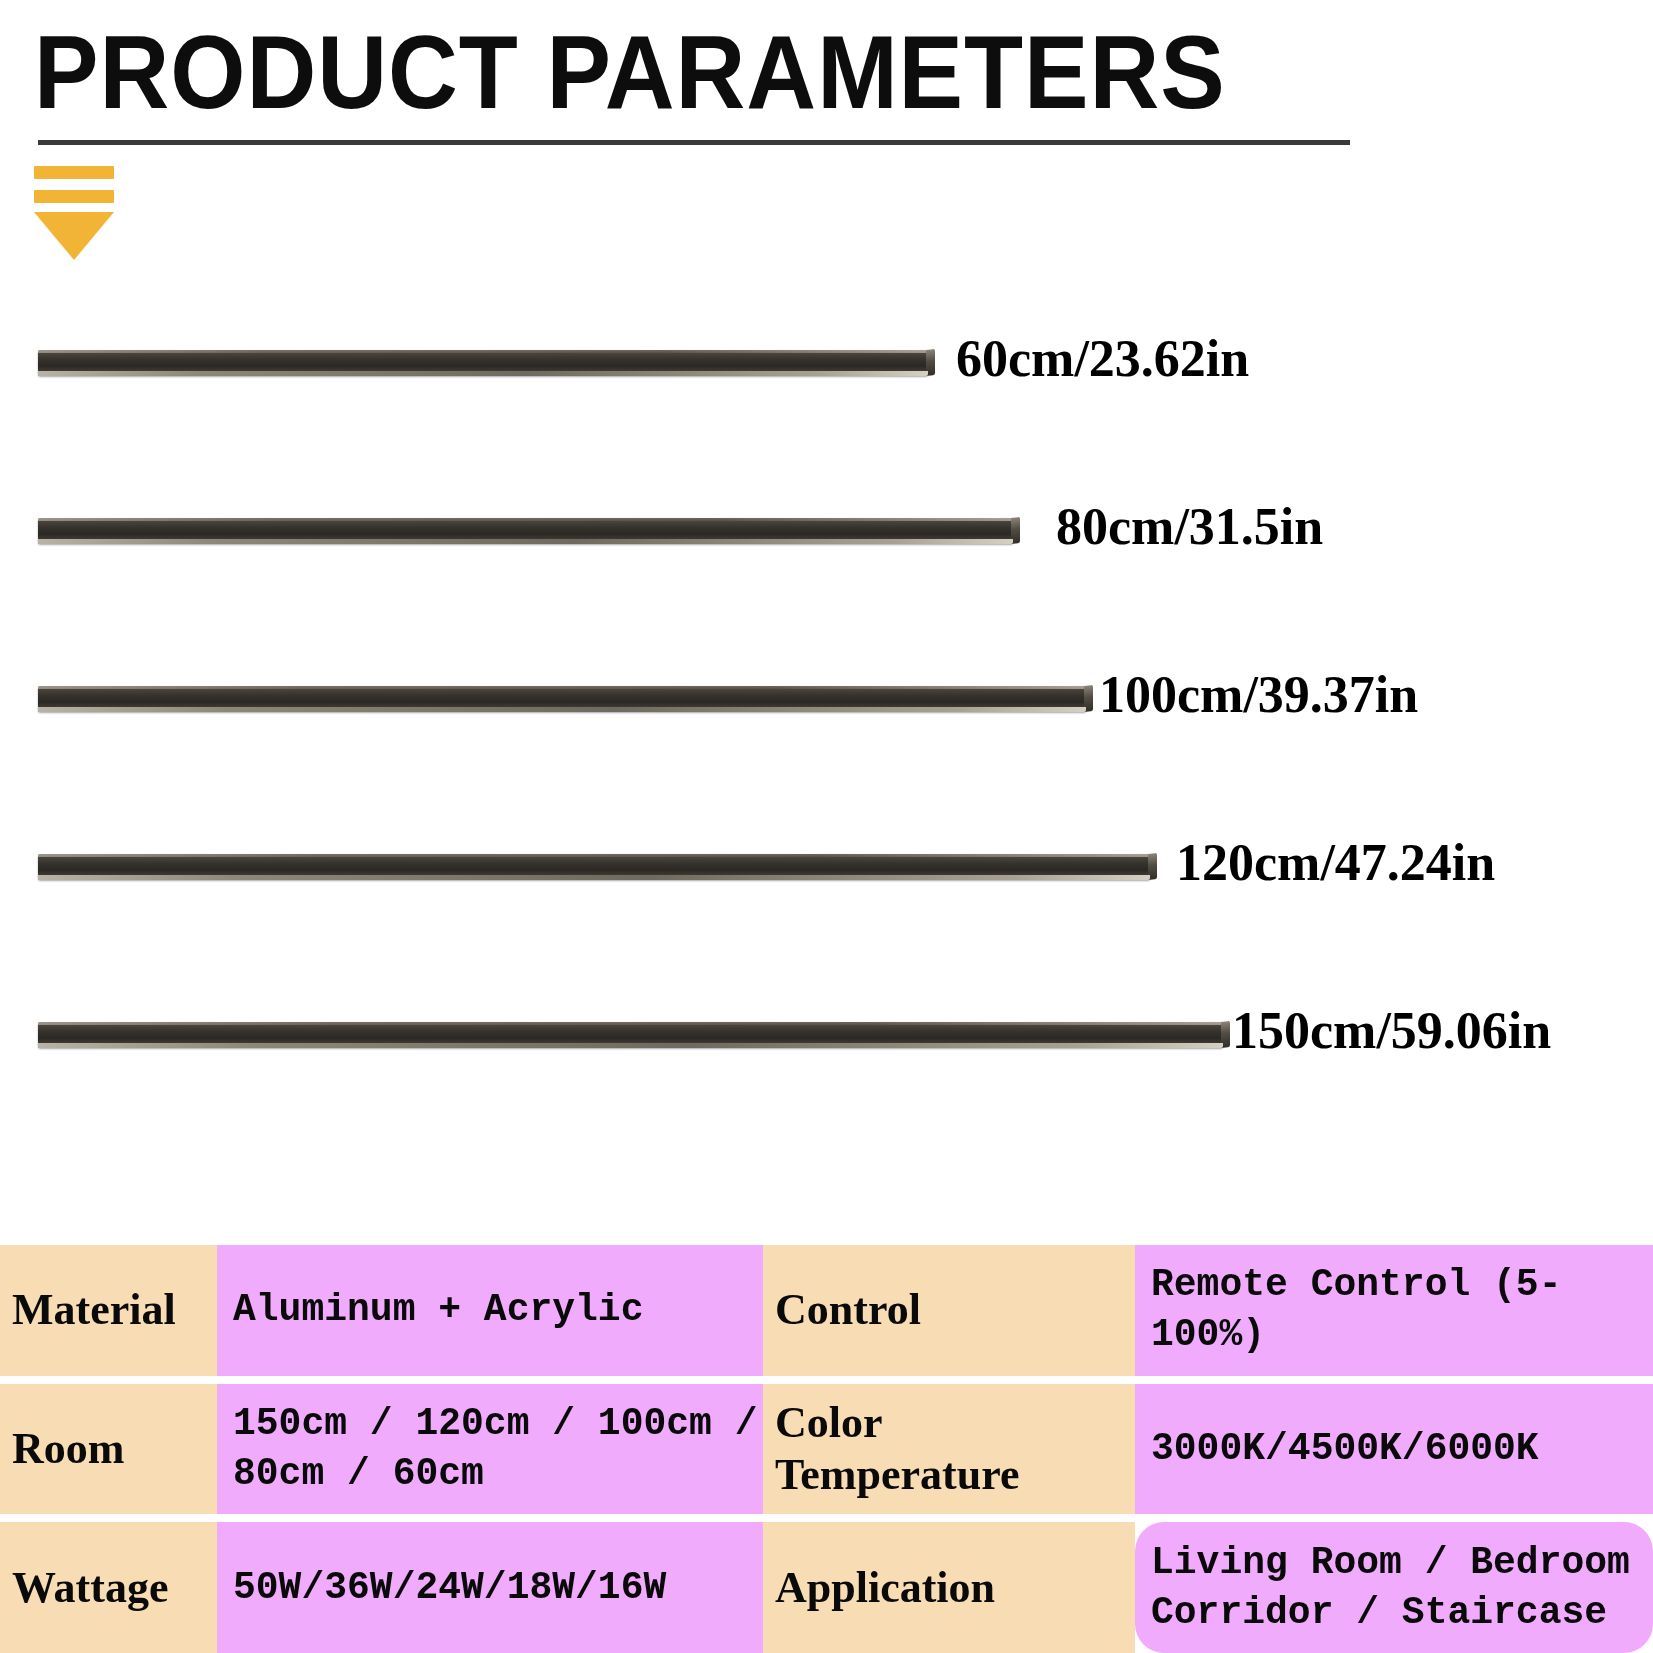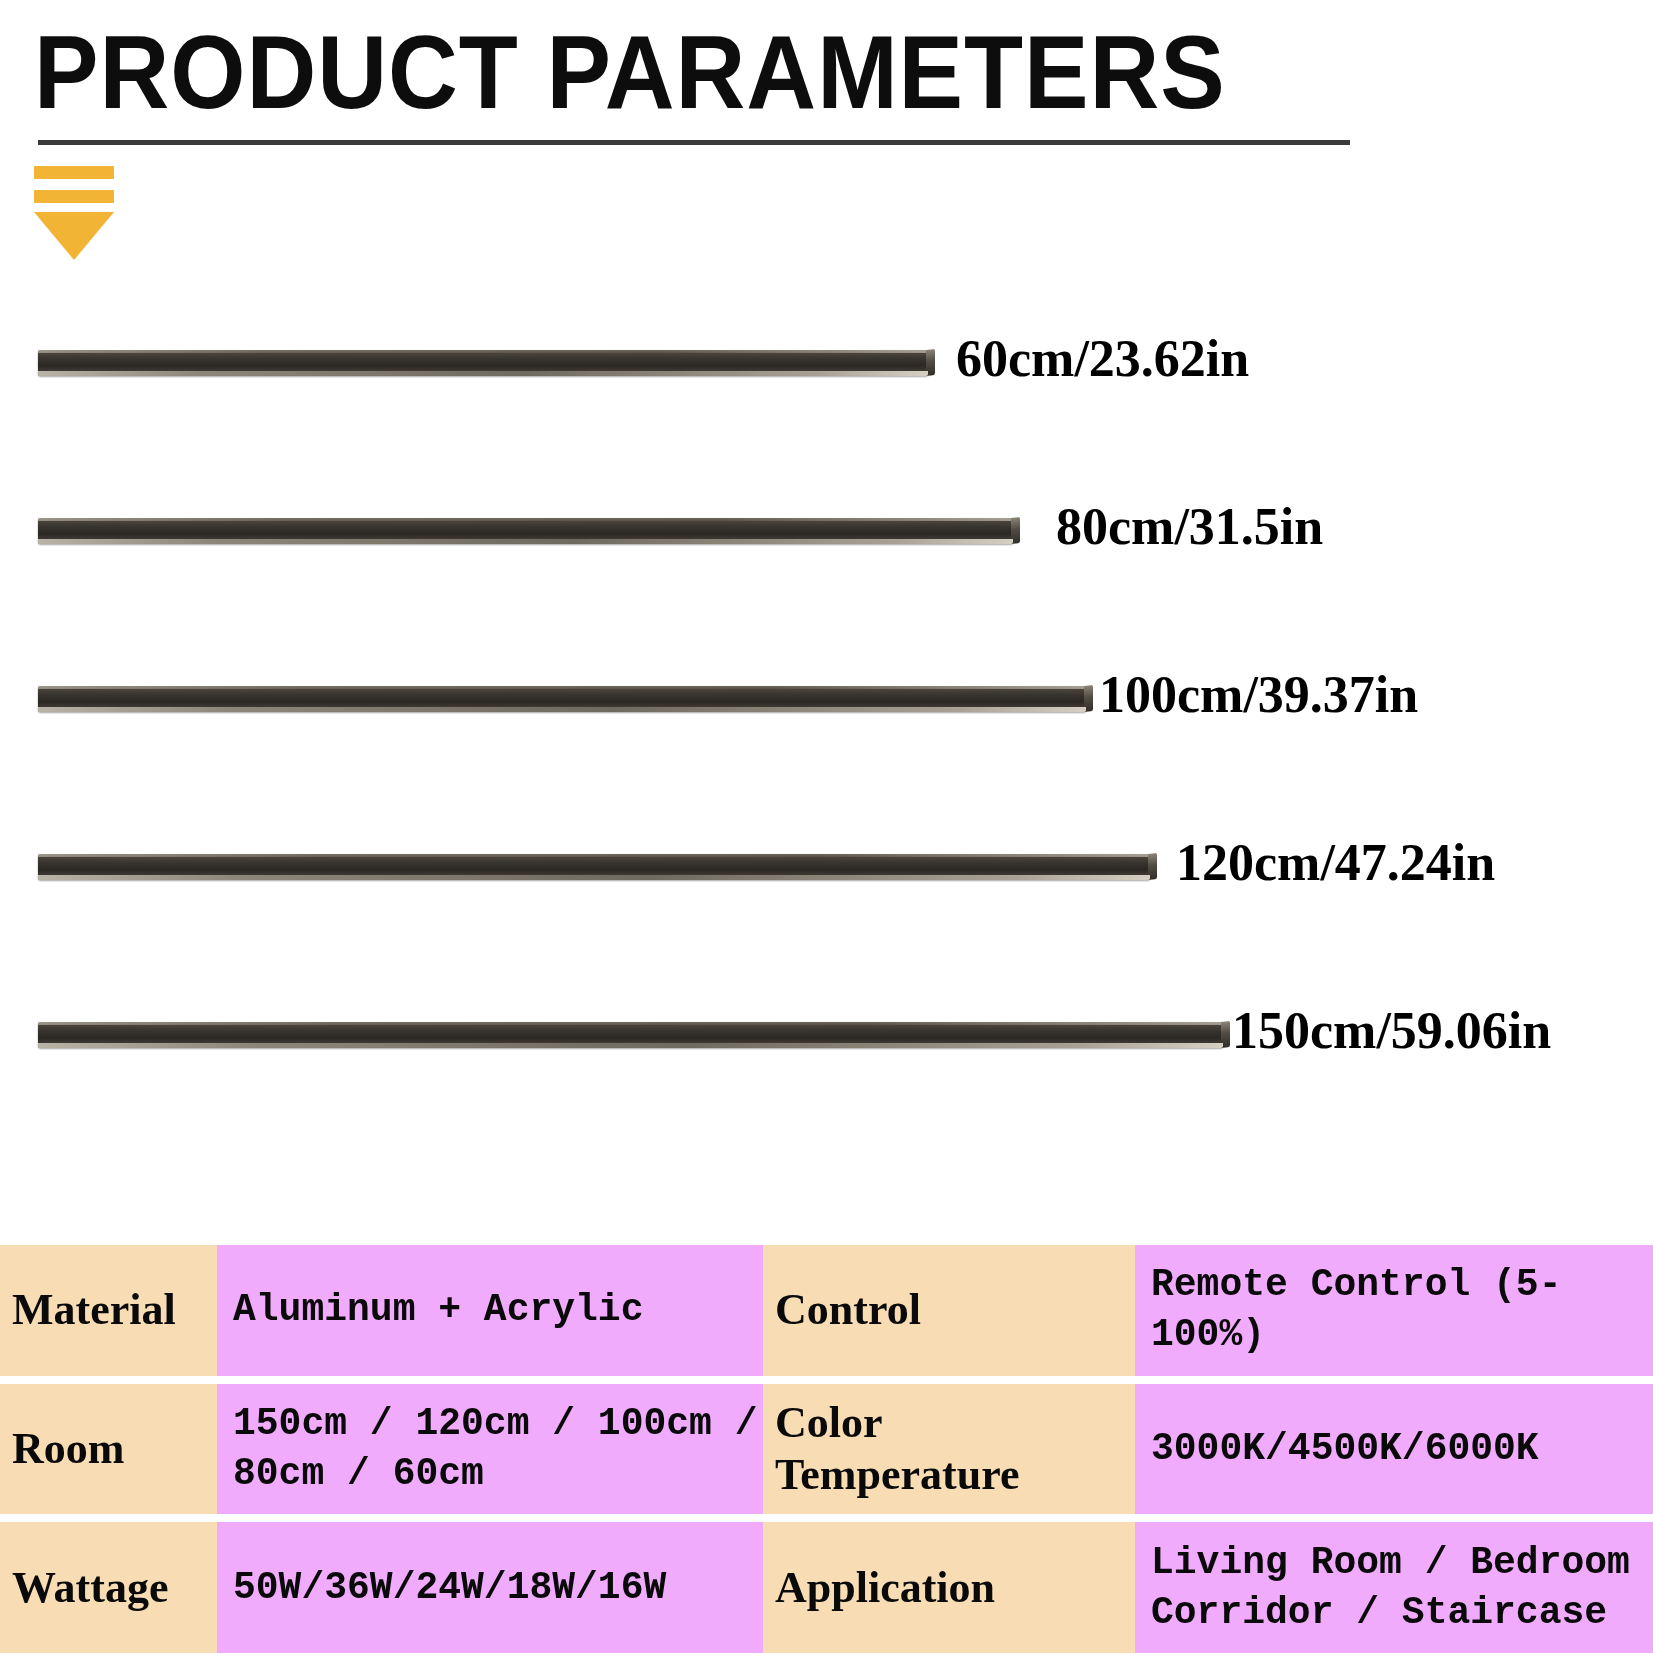--- a/index.html
+++ b/index.html
@@ -199,20 +199,21 @@
     font-weight: 700;
     font-size: 38px;
     line-height: 50px;
     color: #0a0a0a;
     padding-left: 16px;
   }
   .spec-val.multiline {
     flex-direction: column;
     align-items: flex-start;
     justify-content: center;
+    border-radius: 29px;
   }
   .spec-val .line { white-space: nowrap; }
 
   .k1 { width: 205px; }
   .v1 { width: 530px; }
   .k2 { width: 360px; }
   .v2 { flex: 1; }
 </style>
 </head>
 <body>

